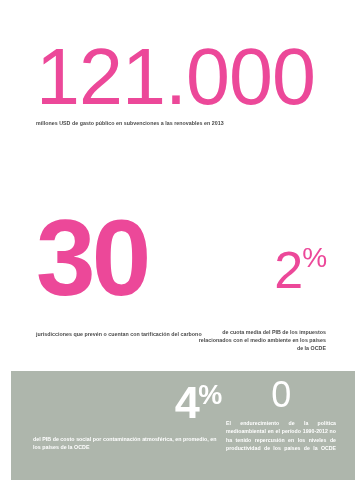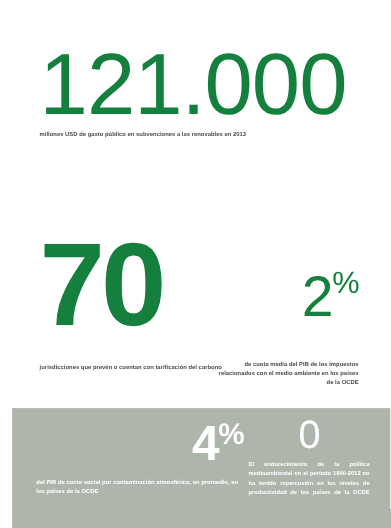--- a/index.html
+++ b/index.html
@@ -17,21 +17,21 @@
 
   .page {
     position: relative;
     width: 355px;
     height: 480px;
     background: #ffffff;
   }
 
   
   .stat-number {
-    color: #15803d;
+    color: #ec4899;
     line-height: 0.8;
     letter-spacing: -0.02em;
     white-space: nowrap;
   }
   .caption {
     color: #4a4a4a;
     font-size: 5.3px;
     line-height: 1.55;
     font-weight: bold;
     letter-spacing: 0.005em;
@@ -167,21 +167,21 @@
 <body>
 
 <div class="page">
 
   <div class="block-hero">
     <div class="stat-number">121.000</div>
     <div class="caption">millones USD de gasto público en subvenciones a las renovables en 2013</div>
   </div>
 
   <div class="block-sixty">
-    <span class="stat-number">70</span>
+    <span class="stat-number">30</span>
     <div class="caption">jurisdicciones que prevén o cuentan con tarificación del carbono</div>
   </div>
 
   <div class="block-two">
     <span class="stat-number"><span>2</span><span class="pct">%</span></span>
     <div class="caption">de cuota media del PIB de los impuestos relacionados con el medio ambiente en los países de la OCDE</div>
   </div>
 
   <div class="band">
 

